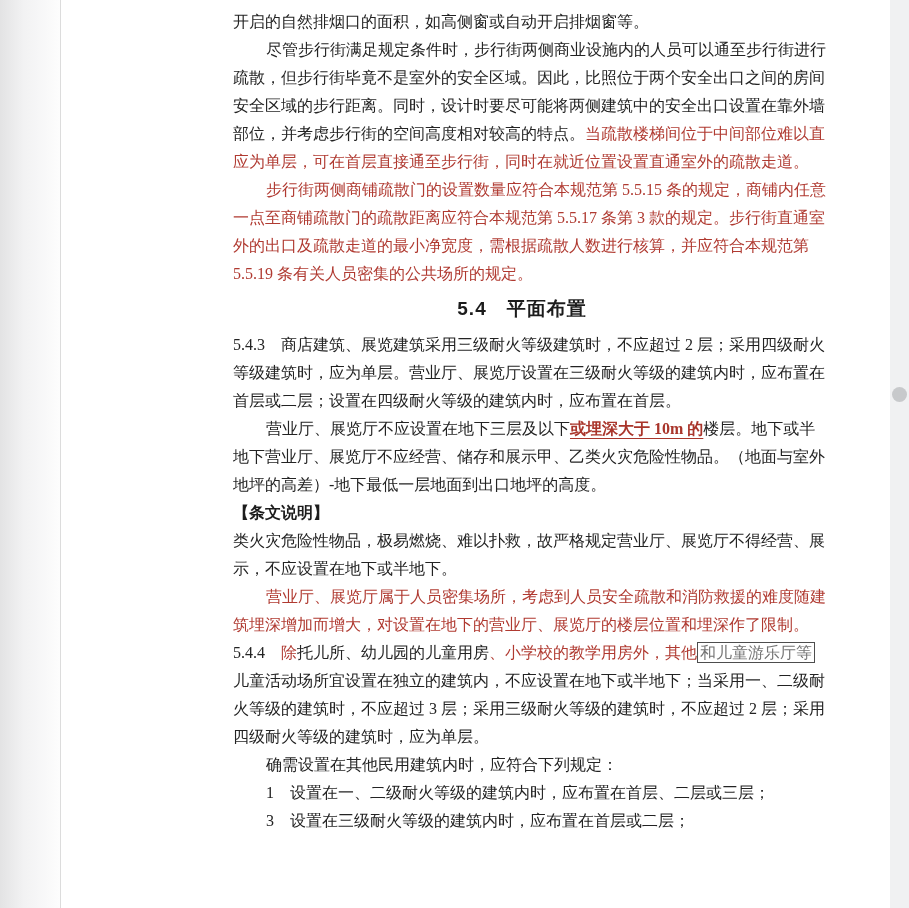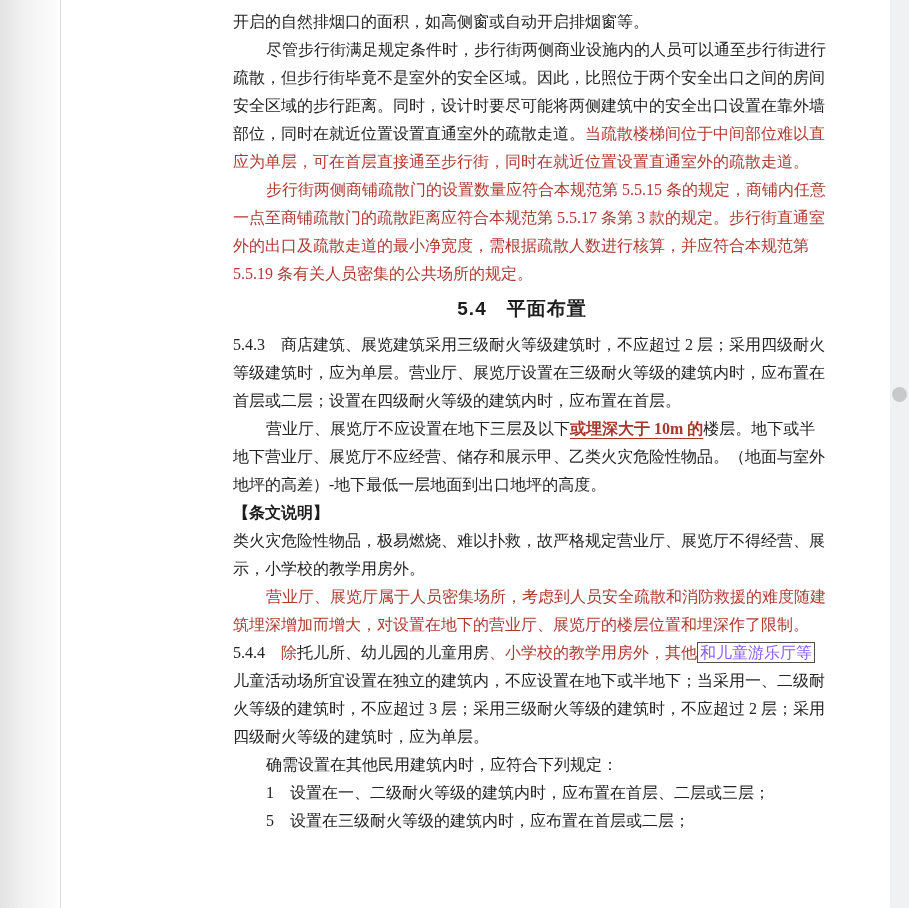--- a/index.html
+++ b/index.html
@@ -42,56 +42,56 @@
     color:#b03a31;
     text-decoration-color:#b03a31;
     text-decoration-thickness:1px;text-underline-offset:4px;
   }
   .s-rb{
     color:#a9352b;font-weight:bold;
     text-decoration:underline;text-decoration-color:#a9352b;
     text-decoration-thickness:1px;text-underline-offset:4px;
   }
   .s-rx{
-    color:#8b5cf6;
+    color:#737373;
     border:1.5px solid #4d4d4d;
     padding:1px 2px;
   }
 </style>
 </head>
 <body>
 
 <div class="left-shade"></div>
 <div class="page">
   <div class="textcol" id="doc">
       <div class="line"><span class="s-k">开启的自然排烟口的面积，如高侧窗或自动开启排烟窗等。</span></div>
       <div class="line ind"><span class="s-k">尽管步行街满足规定条件时，步行街两侧商业设施内的人员可以通至步行街进行</span></div>
       <div class="line"><span class="s-k">疏散，但步行街毕竟不是室外的安全区域。因此，比照位于两个安全出口之间的房间</span></div>
       <div class="line"><span class="s-k">安全区域的步行距离。同时，设计时要尽可能将两侧建筑中的安全出口设置在靠外墙</span></div>
-      <div class="line"><span class="s-k">部位，同时在就近位置设置直通室外的疏散走道。</span><span class="s-r">当疏散楼梯间位于中间部位难以直</span></div>
+      <div class="line"><span class="s-k">部位，并考虑步行街的空间高度相对较高的特点。</span><span class="s-r">当疏散楼梯间位于中间部位难以直</span></div>
       <div class="line"><span class="s-r">应为单层，可在首层直接通至步行街，同时在就近位置设置直通室外的疏散走道。</span></div>
       <div class="line ind"><span class="s-r">步行街两侧商铺疏散门的设置数量应符合本规范第 5.5.15 条的规定，商铺内任意</span></div>
       <div class="line"><span class="s-r">一点至商铺疏散门的疏散距离应符合本规范第 5.5.17 条第 3 款的规定。步行街直通室</span></div>
       <div class="line"><span class="s-r">外的出口及疏散走道的最小净宽度，需根据疏散人数进行核算，并应符合本规范第</span></div>
       <div class="line"><span class="s-r">5.5.19 条有关人员密集的公共场所的规定。</span></div>
       <div class="line h"><span class="s-b">5.4　平面布置</span></div>
       <div class="line"><span class="s-k">5.4.3　商店建筑、展览建筑采用三级耐火等级建筑时，不应超过 2 层；采用四级耐火</span></div>
       <div class="line"><span class="s-k">等级建筑时，应为单层。营业厅、展览厅设置在三级耐火等级的建筑内时，应布置在</span></div>
       <div class="line"><span class="s-k">首层或二层；设置在四级耐火等级的建筑内时，应布置在首层。</span></div>
       <div class="line ind"><span class="s-k">营业厅、展览厅不应设置在地下三层及以下</span><span class="s-rb">或埋深大于 10m 的</span><span class="s-k">楼层。地下或半</span></div>
       <div class="line"><span class="s-k">地下营业厅、展览厅不应经营、储存和展示甲、乙类火灾危险性物品。（地面与室外</span></div>
       <div class="line"><span class="s-k">地坪的高差）-地下最低一层地面到出口地坪的高度。</span></div>
       <div class="line"><span class="s-b">【条文说明】</span></div>
       <div class="line"><span class="s-k">类火灾危险性物品，极易燃烧、难以扑救，故严格规定营业厅、展览厅不得经营、展</span></div>
-      <div class="line"><span class="s-k">示，小学校的教学用房外。</span></div>
+      <div class="line"><span class="s-k">示，不应设置在地下或半地下。</span></div>
       <div class="line ind"><span class="s-r">营业厅、展览厅属于人员密集场所，考虑到人员安全疏散和消防救援的难度随建</span></div>
       <div class="line"><span class="s-r">筑埋深增加而增大，对设置在地下的营业厅、展览厅的楼层位置和埋深作了限制。</span></div>
       <div class="line"><span class="s-k">5.4.4　</span><span class="s-r">除</span><span class="s-k">托儿所、幼儿园的儿童用房</span><span class="s-r">、小学校的教学用房外，其他</span><span class="s-rx">和儿童游乐厅等</span></div>
       <div class="line"><span class="s-k">儿童活动场所宜设置在独立的建筑内，不应设置在地下或半地下；当采用一、二级耐</span></div>
       <div class="line"><span class="s-k">火等级的建筑时，不应超过 3 层；采用三级耐火等级的建筑时，不应超过 2 层；采用</span></div>
       <div class="line"><span class="s-k">四级耐火等级的建筑时，应为单层。</span></div>
       <div class="line ind"><span class="s-k">确需设置在其他民用建筑内时，应符合下列规定：</span></div>
       <div class="line ind"><span class="s-k">1　设置在一、二级耐火等级的建筑内时，应布置在首层、二层或三层；</span></div>
-      <div class="line ind"><span class="s-k">5　设置在三级耐火等级的建筑内时，应布置在首层或二层；</span></div>
+      <div class="line ind"><span class="s-k">3　设置在三级耐火等级的建筑内时，应布置在首层或二层；</span></div>
     </div>
 </div>
 <div class="right-strip"></div>
 <div class="scroll-dot"></div>
 
 </body></html>

